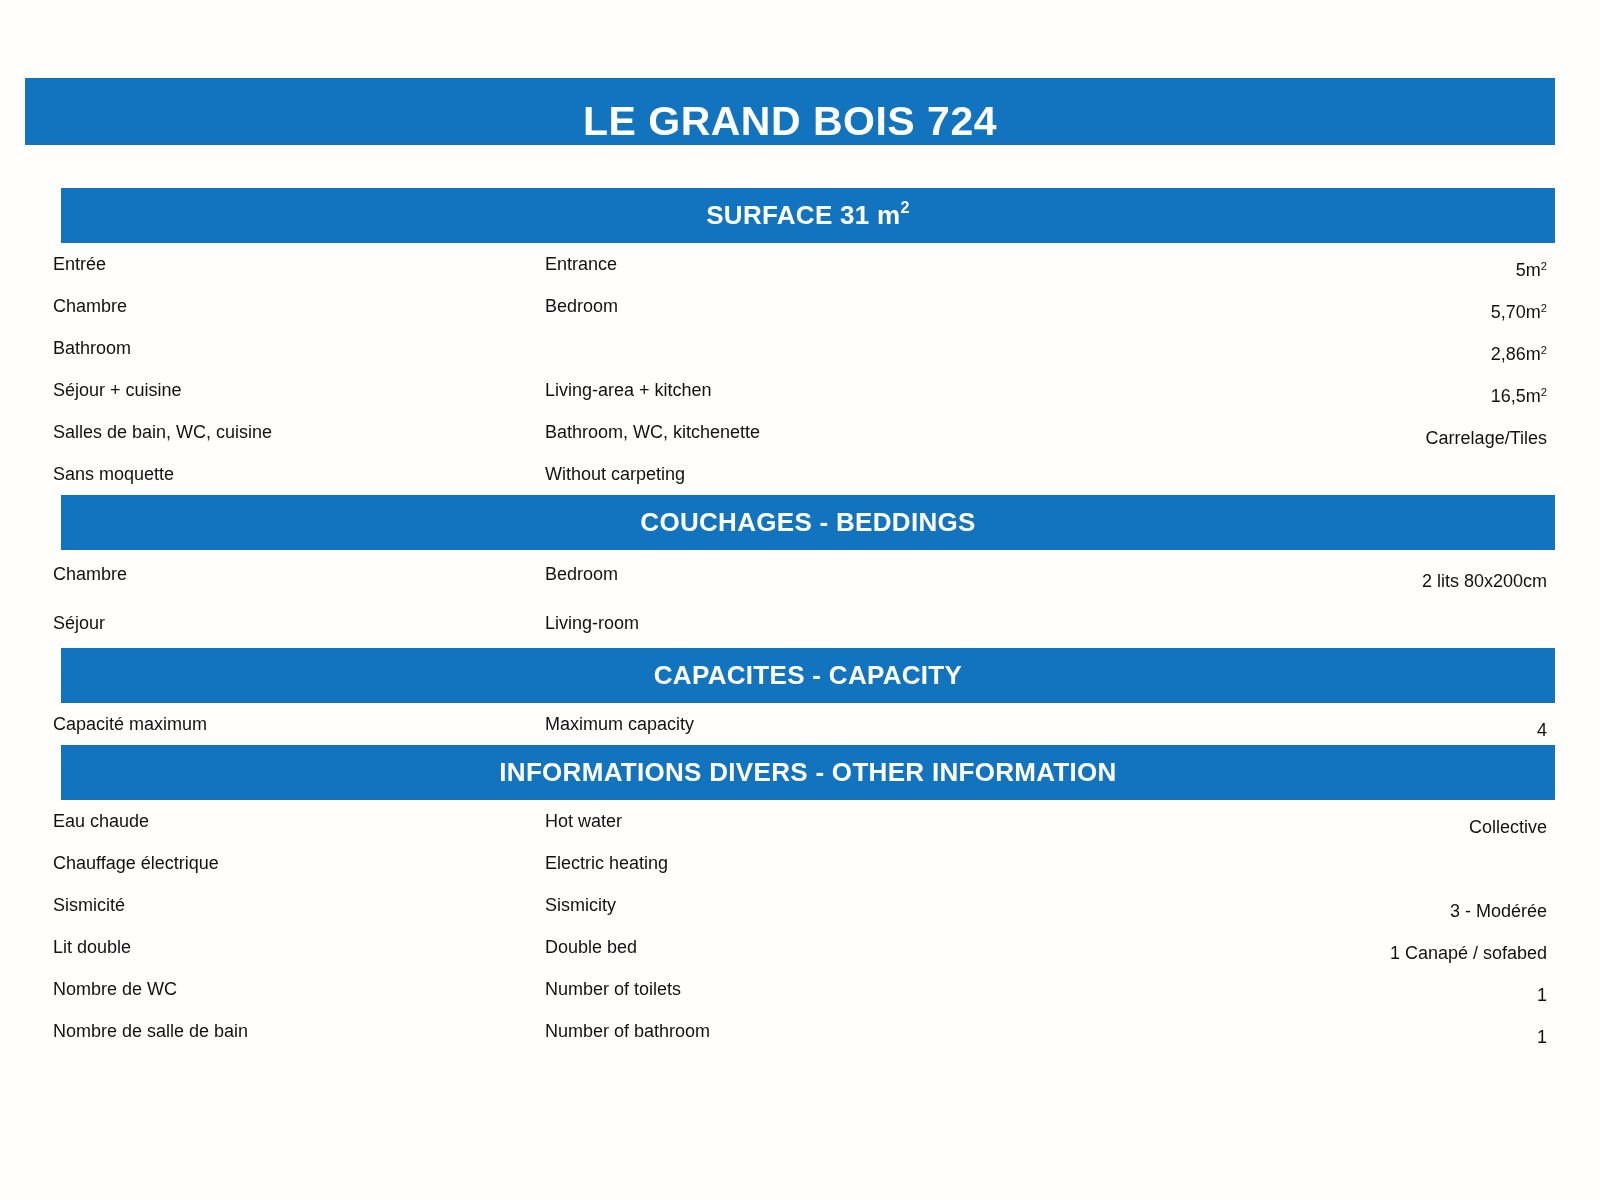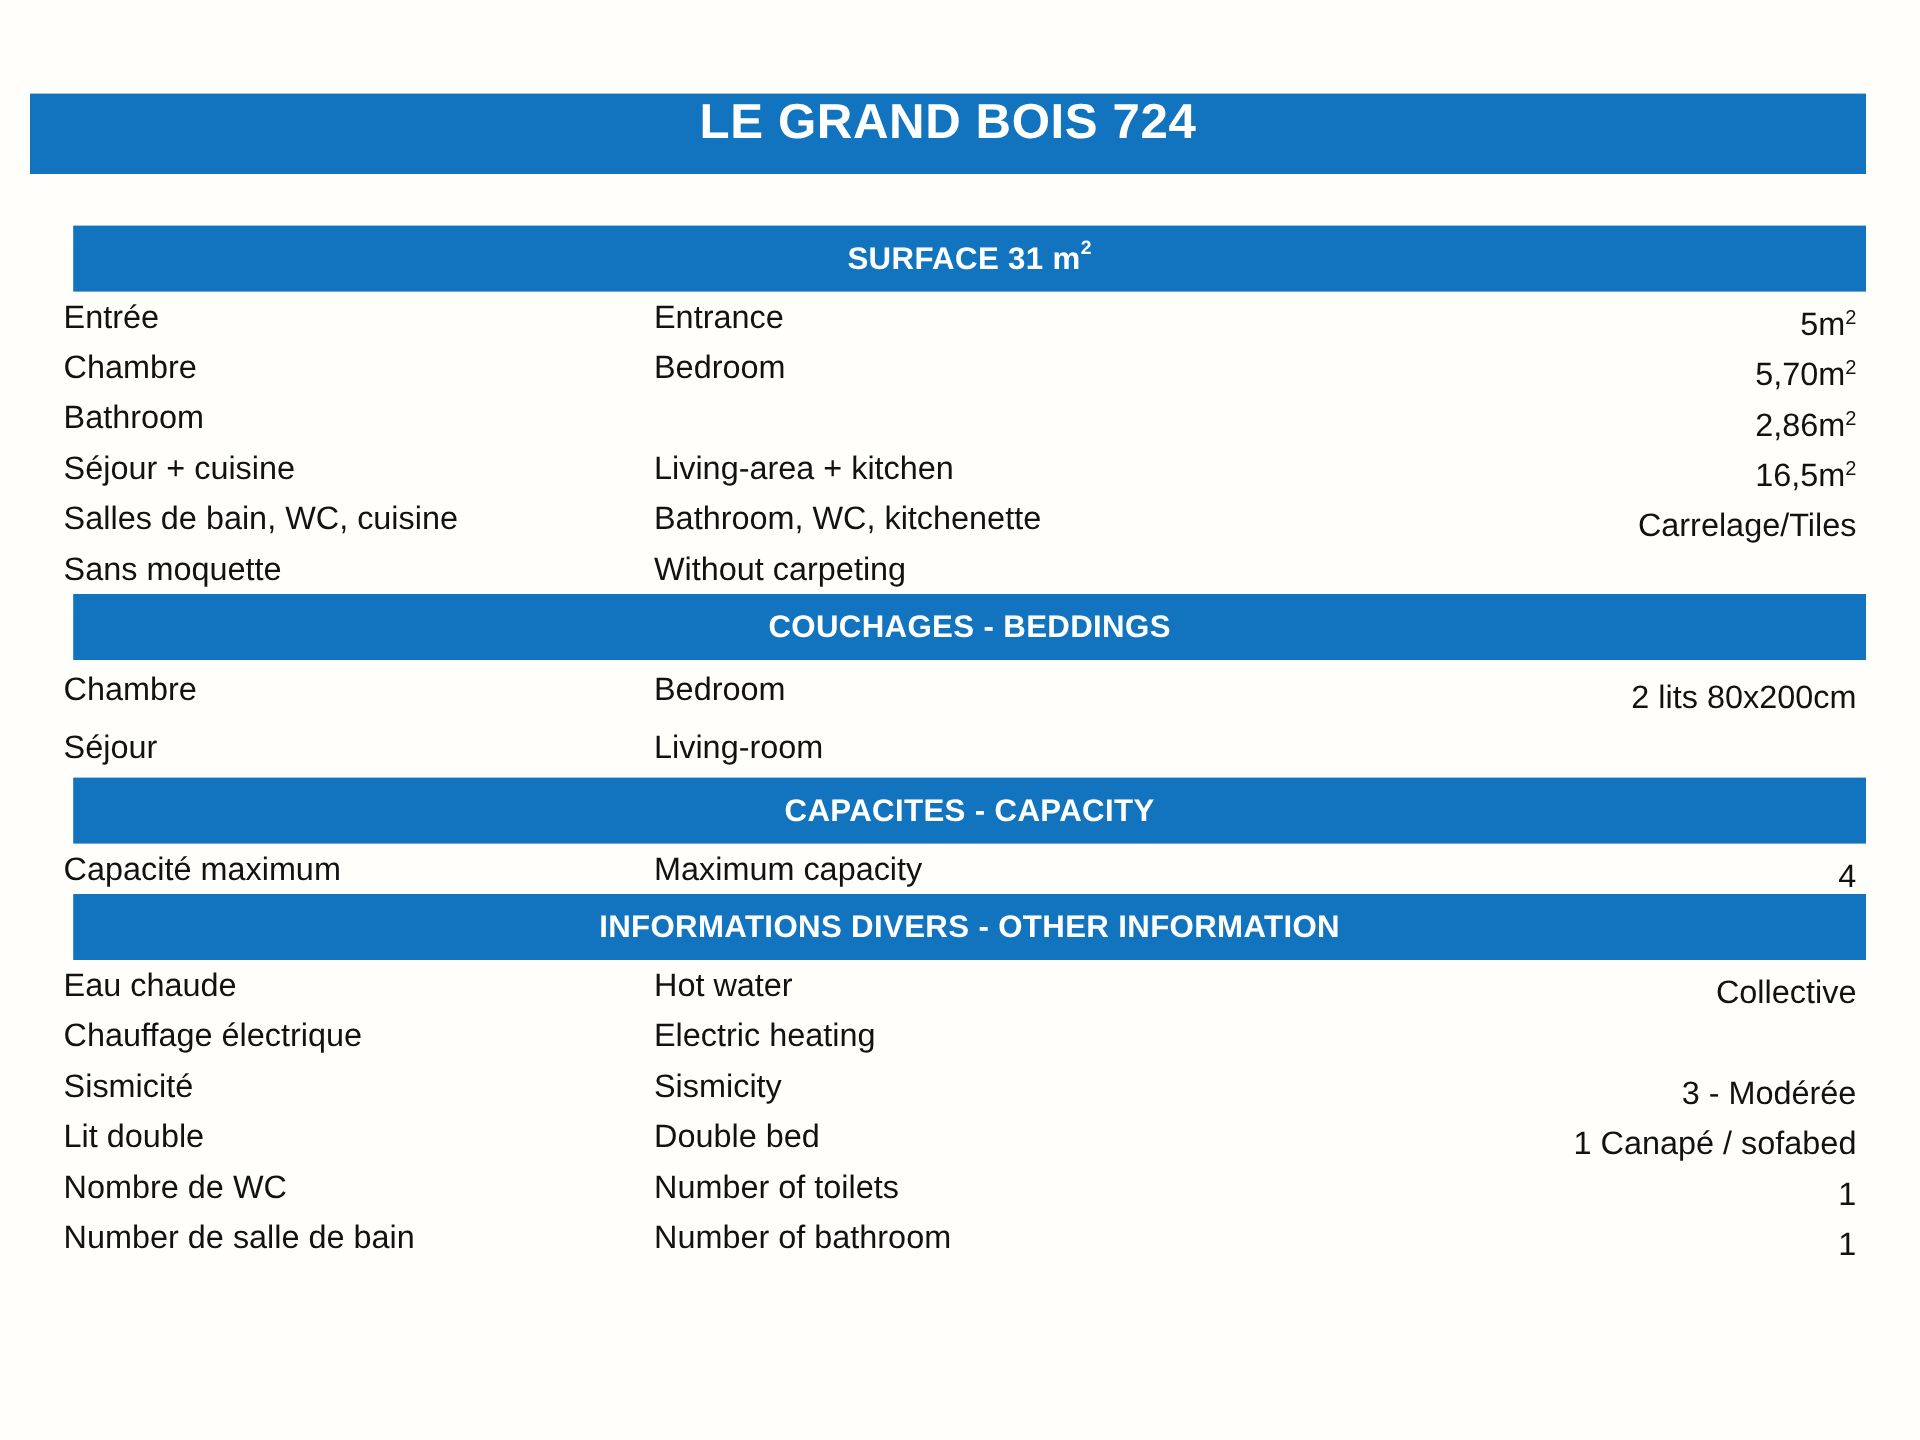--- a/index.html
+++ b/index.html
@@ -11,21 +11,21 @@
     font-family:"Liberation Sans", sans-serif;
     color:var(--body-text);
     overflow:hidden;
   }
   .page { position:relative; width:1600px; height:1200px; }
 
   .title-band {
     margin:78px 45px 43px 25px;
     height:67px;
     background:var(--accent);
-    display:flex; align-items:flex-start; justify-content:center;
+    display:flex; align-items:flex-end; justify-content:center;
   }
   .title-band h1 {
     margin:0;
     font-size:41px; font-weight:bold;
     color:var(--header-text);
     letter-spacing:0.5px;
   }
 
   .table { margin:0 45px; }
 
@@ -41,21 +41,21 @@
   .sec-sup, .val-sup {
     font-size:0.62em;
     position:relative; top:-0.55em;
     line-height:0;
   }
 
   .row {
     display:flex; align-items:center;
     height:42px;
     padding:0 8px;
-    font-size:27px;
+    font-size:18px;
   }
   .tall-rows .row { height:49px; }
   .col-fr { width:492px; flex:none; }
   .col-en { flex:1 1 auto; }
   .col-val { flex:none; margin-left:auto; text-align:right; white-space:nowrap;margin-top:13px; }
 </style>
 </head>
 <body>
 
 <div class="page">
@@ -176,21 +176,21 @@
     <span class="col-val"><span class="val-text">1 Canapé / sofabed</span><span class="val-sup"></span></span>
   </div>
 
   <div class="row">
     <span class="col-fr">Nombre de WC</span>
     <span class="col-en">Number of toilets</span>
     <span class="col-val"><span class="val-text">1</span><span class="val-sup"></span></span>
   </div>
 
   <div class="row">
-    <span class="col-fr">Number de salle de bain</span>
+    <span class="col-fr">Nombre de salle de bain</span>
     <span class="col-en">Number of bathroom</span>
     <span class="col-val"><span class="val-text">1</span><span class="val-sup"></span></span>
   </div>
 </div>
   </section>
 </main>
 
 </div>
 
 </body></html>

